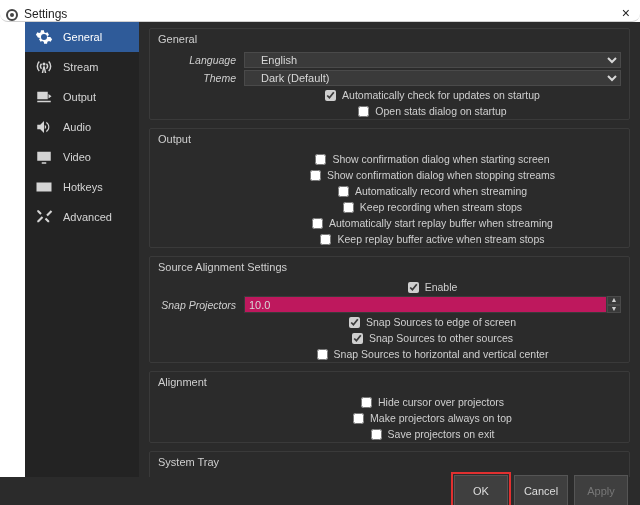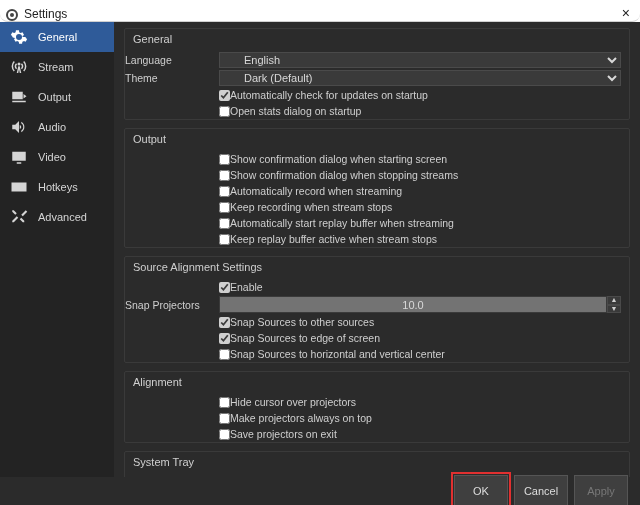--- a/index.html
+++ b/index.html
@@ -3,39 +3,39 @@
 <meta charset="utf-8">
 <style>
   * { box-sizing: border-box; margin: 0; padding: 0; }
   html, body { width: 640px; height: 505px; font-family: "Segoe UI", Tahoma, sans-serif; font-size: 11px; overflow: hidden; background: #fff; }
   .win { width: 640px; height: 505px; display: flex; flex-direction: column; background: #fff; }
   .titlebar { height: 22px; background: #fff; color: #222; display: flex; align-items: flex-end; padding: 0 6px; border-bottom: 1px solid #d0d0d0; border-radius: 8px; }
   .titlebar .tb-icon { width: 12px; height: 12px; border: 2px solid #444; border-radius: 50%; margin-right: 6px; position: relative; }
   .titlebar .tb-icon::after { content:""; position:absolute; width:4px; height:4px; border-radius:50%; background:#444; left:2px; top:2px; }
   .titlebar .tb-title { flex: 1; font-size: 12px; }
   .titlebar .tb-close { font-size: 14px; padding: 0 4px; cursor: pointer; }
-  .body { flex: 1; display: flex; background: #2b2b2b; color: #cfcfcf; min-height: 0; }
+  .body { flex: 1; display: flex; background: #2b2b2b; color: #cfcfcf; min-height: 0; margin-left: 25px; }
   .sidebar { width: 114px; background: #232323; display: flex; flex-direction: column; }
   .side-item { display: flex; align-items: center; gap: 8px; height: 30px; padding: 0 8px; cursor: pointer; color: #d5d5d5; }
   .side-item.active { background: #2f5b99; color: #fff; }
   .side-item .ic { width: 22px; display:flex; justify-content:center; }
   .side-item svg { fill: #d5d5d5; }
   .side-item.active svg { fill: #fff; }
   .content { flex: 1; overflow: hidden; padding: 6px 10px 0 10px; }
   .group { border: 1px solid #3a3a3a; border-radius: 2px; margin-bottom: 8px; }
   .group-title { font-size: 11px; color: #cfcfcf; padding: 4px 8px 6px 8px; }
   .row { display: flex; align-items: center; min-height: 16px; padding: 1px 8px 1px 0; }
-  .row-lbl { width: 94px; text-align: left; padding-right: 8px; color: #cfcfcf; font-size: 10.5px; }
+  .row-lbl { width: 94px; text-align: right; padding-right: 8px; color: #cfcfcf; font-size: 10.5px; font-style: italic; }
   .row-ctl { flex: 1; }
-  select.sel { width: 100%; background: #3a3a3a; color: #d8d8d8; border: 1px solid #4a4a4a; font-size: 11px; height: 16px; padding: 0 20px; }
+  select.sel { width: 100%; background: #3a3a3a; color: #d8d8d8; border: 1px solid #4a4a4a; font-size: 11px; height: 16px; padding: 0 12px; }
   .numwrap { display:flex; }
-  input.num { flex:1; background: #737373; color: #d8d8d8; border: 1px solid #3a3a3a; font-size: 11px; height: 17px; padding: 0 4px; text-align: center; }
+  input.num { flex:1; background: #be185d; color: #d8d8d8; border: 1px solid #3a3a3a; font-size: 11px; height: 17px; padding: 0 4px; }
   .stepper { width: 14px; display:flex; flex-direction:column; }
   .stepper button { flex:1; background:#3a3a3a; border:1px solid #4a4a4a; color:#cfcfcf; font-size:7px; line-height:6px; cursor:pointer; }
-  .chk { display: flex; align-items: center; font-size: 10.5px; color: #cfcfcf; }
+  .chk { display: flex; align-items: center; gap: 6px; font-size: 10.5px; color: #cfcfcf; justify-content: center; }
   input[type=checkbox] { width: 11px; height: 11px; accent-color: #cfcfcf; }
   .footer { height: 28px; background: #2b2b2b; display: flex; justify-content: flex-end; align-items: center; gap: 6px; padding: 0 12px; }
   .btn { min-width: 54px; height: 33px; background: #3f3f3f; border: 1px solid #555; color: #ddd; font-size: 11px; cursor: pointer; }
   .btn.disabled { color: #777; cursor: default; }
   .btn.ok-hl { outline: 2px solid #e03030; outline-offset: 1px; }
 </style>
 </head>
 <body>
 <div class="win">
 
@@ -196,28 +196,28 @@
           <div class="stepper">
                 <button>▲</button>
                 <button>▼</button>
               </div>
         </div>
       </div>
       <div class="row">
             <div class="row-lbl"></div>
             <label class="chk row-ctl">
               <input type="checkbox" checked="" style="">
+              <span>Snap Sources to edge of screen</span>
+            </label>
+          </div>
+      <div class="row">
+            <div class="row-lbl"></div>
+            <label class="chk row-ctl">
+              <input type="checkbox" checked="" style="">
               <span>Snap Sources to other sources</span>
-            </label>
-          </div>
-      <div class="row">
-            <div class="row-lbl"></div>
-            <label class="chk row-ctl">
-              <input type="checkbox" checked="" style="">
-              <span>Snap Sources to edge of screen</span>
             </label>
           </div>
       <div class="row">
             <div class="row-lbl"></div>
             <label class="chk row-ctl">
               <input type="checkbox" style="">
               <span>Snap Sources to horizontal and vertical center</span>
             </label>
           </div>
     </div>

